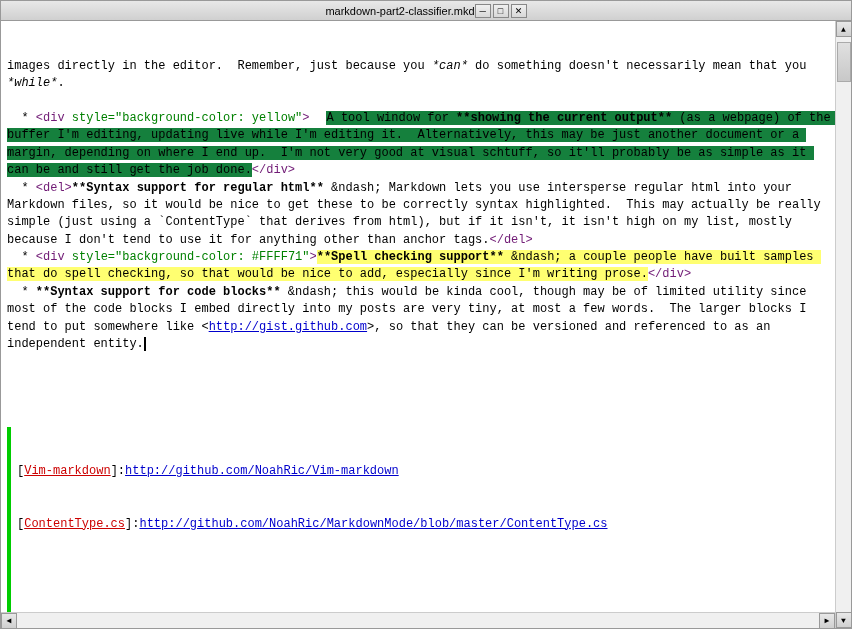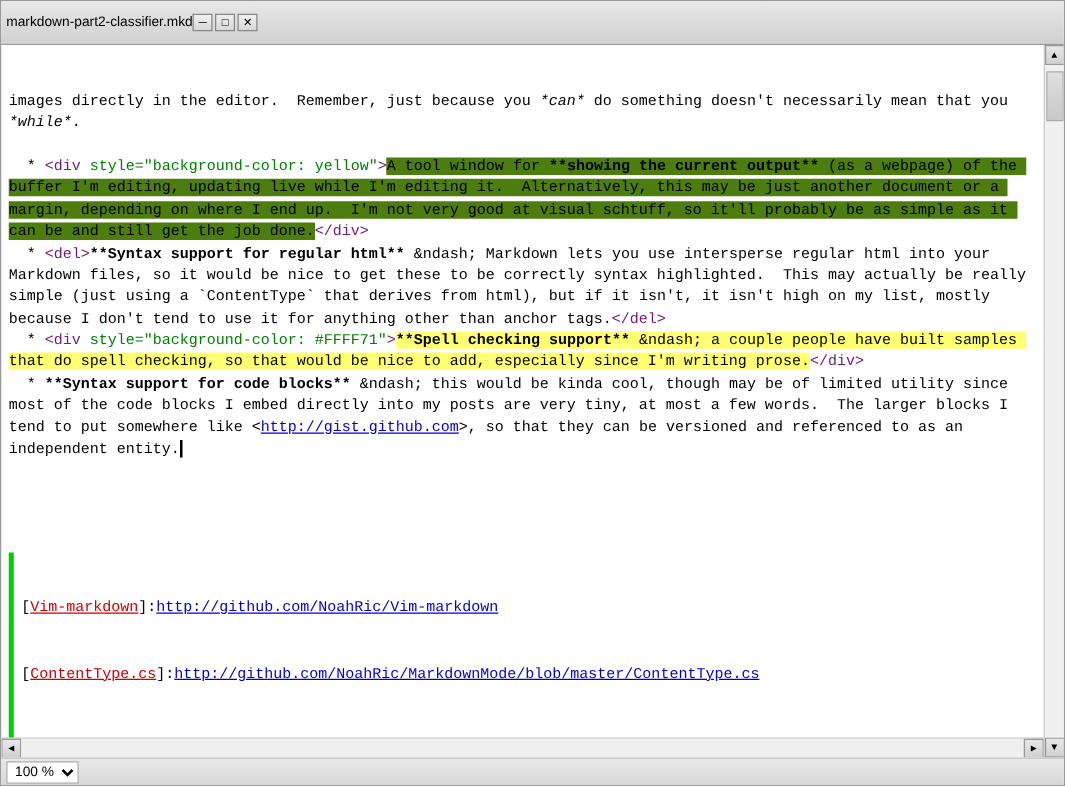--- a/index.html
+++ b/index.html
@@ -13,22 +13,22 @@
       flex-direction: column;
       background: #fff;
     }
 
     .title-bar {
       background: linear-gradient(to bottom, #e8e8e8, #d0d0d0);
       border-bottom: 1px solid #999;
       padding: 2px 4px;
       display: flex;
       align-items: center;
-      justify-content: flex-start;
-      height: 35px;
+      justify-content: center;
+      height: 20px;
       flex-shrink: 0;
     }
 
     .title-bar-text {
       font-size: 11px;
       font-family: Arial, sans-serif;
       color: #000;
     }
 
     .title-bar-buttons {
@@ -164,21 +164,21 @@
     .bold { font-weight: bold; }
     .code-inline { font-family: 'Courier New', monospace; }
     
     .link { color: #0000cc; text-decoration: underline; cursor: pointer; text-align: right; }
     .link-label { color: #cc0000; text-decoration: underline; cursor: pointer; }
     
     .tag-blue { color: #701a75; }
     .attr-green { color: #008000; }
     .attr-val { color: #008000; }
     
-    .yellow-bg { background-color: #4d7c0f; }
+    .yellow-bg { background-color: #15803d; margin-left: 17px; }
     .yellow71-bg { background-color: #FFFF71; }
 
     pre {
       font-family: 'Courier New', Courier, monospace;
       font-size: 12px;
       white-space: pre-wrap;
       word-break: break-word;
     }
 
     .cursor {
@@ -270,23 +270,13 @@
 
     <div class="scrollbar-v">
       <div class="scrollbar-btn">▲</div>
       <div class="scrollbar-track">
         <div class="scrollbar-thumb"></div>
       </div>
       <div class="scrollbar-btn">▼</div>
     </div>
   </div>
 
-  <div class="status-bar">
-    <select class="zoom-select">
-      <option>100 %</option>
-      <option>50 %</option>
-      <option>75 %</option>
-      <option>125 %</option>
-      <option>150 %</option>
-      <option>200 %</option>
-    </select>
-  </div>
 </div>
 
 </body></html>

